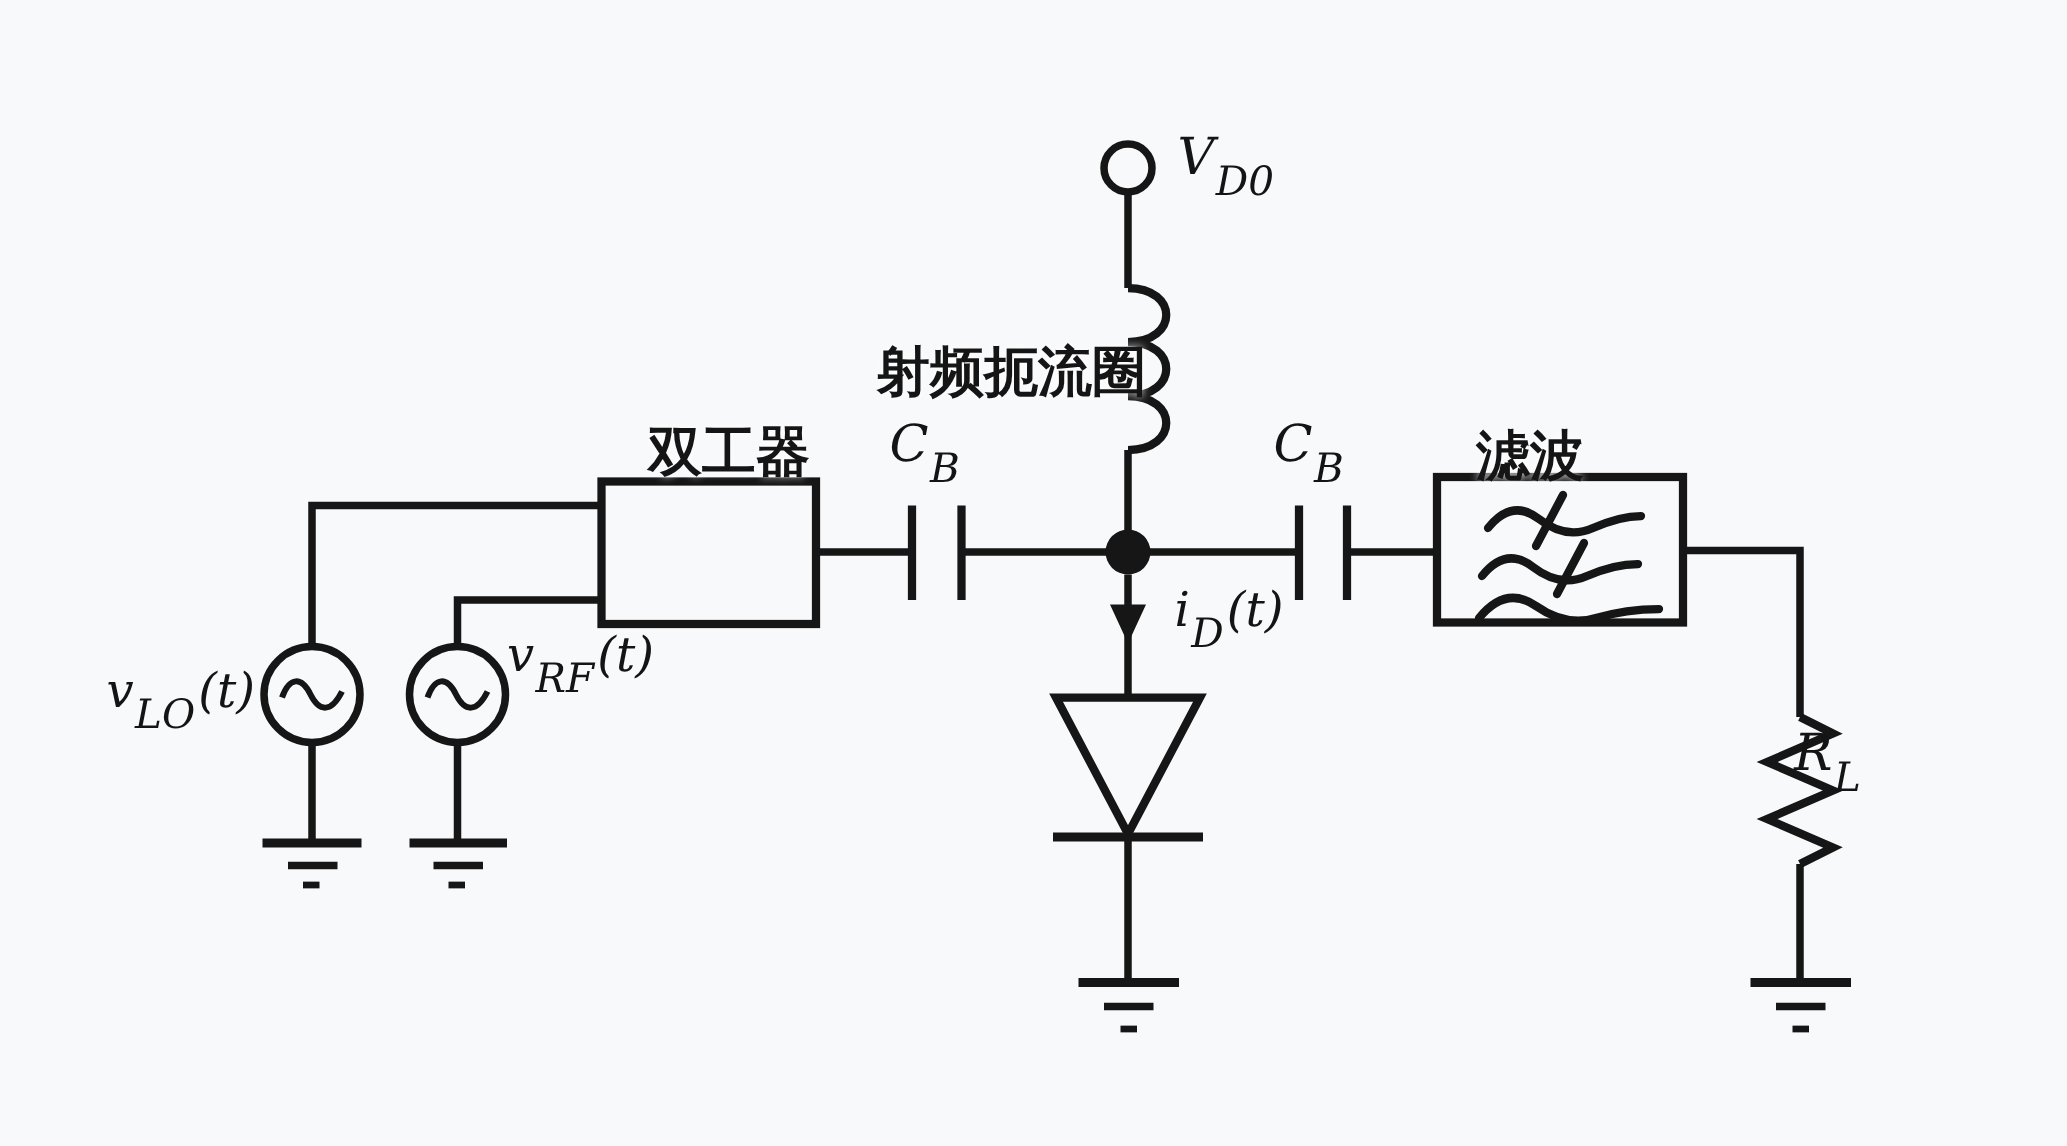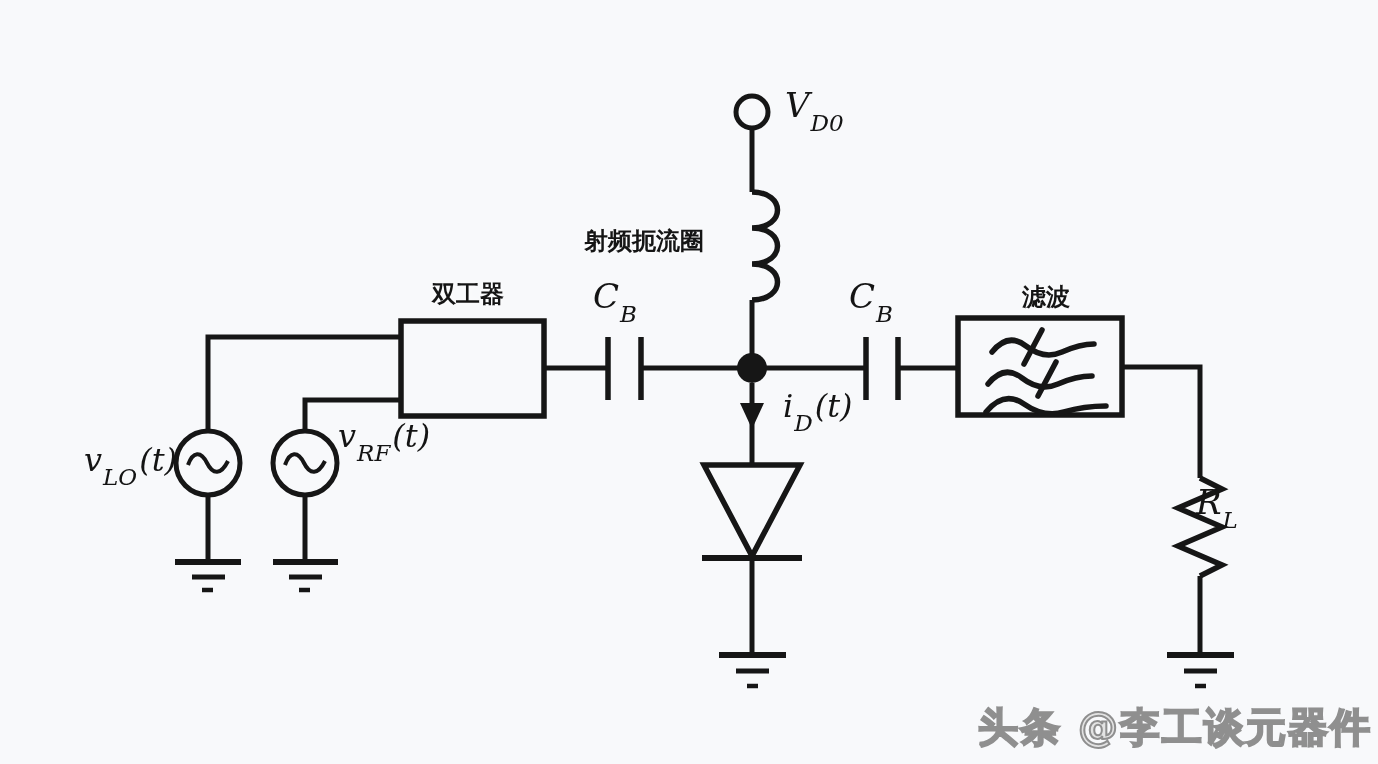--- a/index.html
+++ b/index.html
@@ -15,34 +15,34 @@
   .mlabel{
     position:absolute;
     font-family:"DejaVu Serif","Liberation Serif",serif;
     font-style:italic;
     font-size:34px;
     color:#141414;
     white-space:nowrap;
     line-height:1;
   }
   .mlabel .ms{
-    font-size:23px;
+    font-size:27px;
     position:relative;
     top:14px;
     margin-left:1px;
     margin-right:2px;
     font-style:italic;
   }
   .mlabel .mt{font-size:32px;}
   
   .clabel{
     position:absolute;
     font-family:"Liberation Sans","DejaVu Sans",sans-serif;
     font-weight:700;
-    font-size:24px;
+    font-size:36px;
     color:#151515;
     white-space:nowrap;
     line-height:1.1;
     text-shadow:0 0 6px rgba(255,255,255,.9);
   }
   .watermark{
     position:absolute;
     right:6px;
     top:700px;
     font-family:"DejaVu Sans","Liberation Sans",sans-serif;
@@ -169,37 +169,34 @@
   </div>
 
   <div class="mlabel" style="left:593px;top:279px">
     <span class="mv">C</span><span class="ms">B</span><span class="mt"></span>
   </div>
 
   <div class="mlabel" style="left:849px;top:279px">
     <span class="mv">C</span><span class="ms">B</span><span class="mt"></span>
   </div>
 
-  <div class="clabel" style="left:1022px;top:284px">
+  <div class="clabel" style="left:984px;top:284px">
     <span>滤波</span>
   </div>
 
   <div class="mlabel" style="left:783px;top:390px;font-size:32px">
     <span class="mv">i</span><span class="ms">D</span><span class="mt">(t)</span>
   </div>
 
-  <div class="mlabel" style="left:84px;top:444px;font-size:32px">
+  <div class="mlabel" style="left:71px;top:444px;font-size:32px">
     <span class="mv">v</span><span class="ms">LO</span><span class="mt">(t)</span>
   </div>
 
   <div class="mlabel" style="left:338px;top:420px;font-size:32px">
     <span class="mv">v</span><span class="ms">RF</span><span class="mt">(t)</span>
   </div>
 
   <div class="mlabel" style="left:1196px;top:485px">
     <span class="mv">R</span><span class="ms">L</span><span class="mt"></span>
   </div>
 
-  <div class="watermark">
-    <span>头条 @李工谈元器件</span>
-  </div>
 
 </div>
 
 </body></html>

